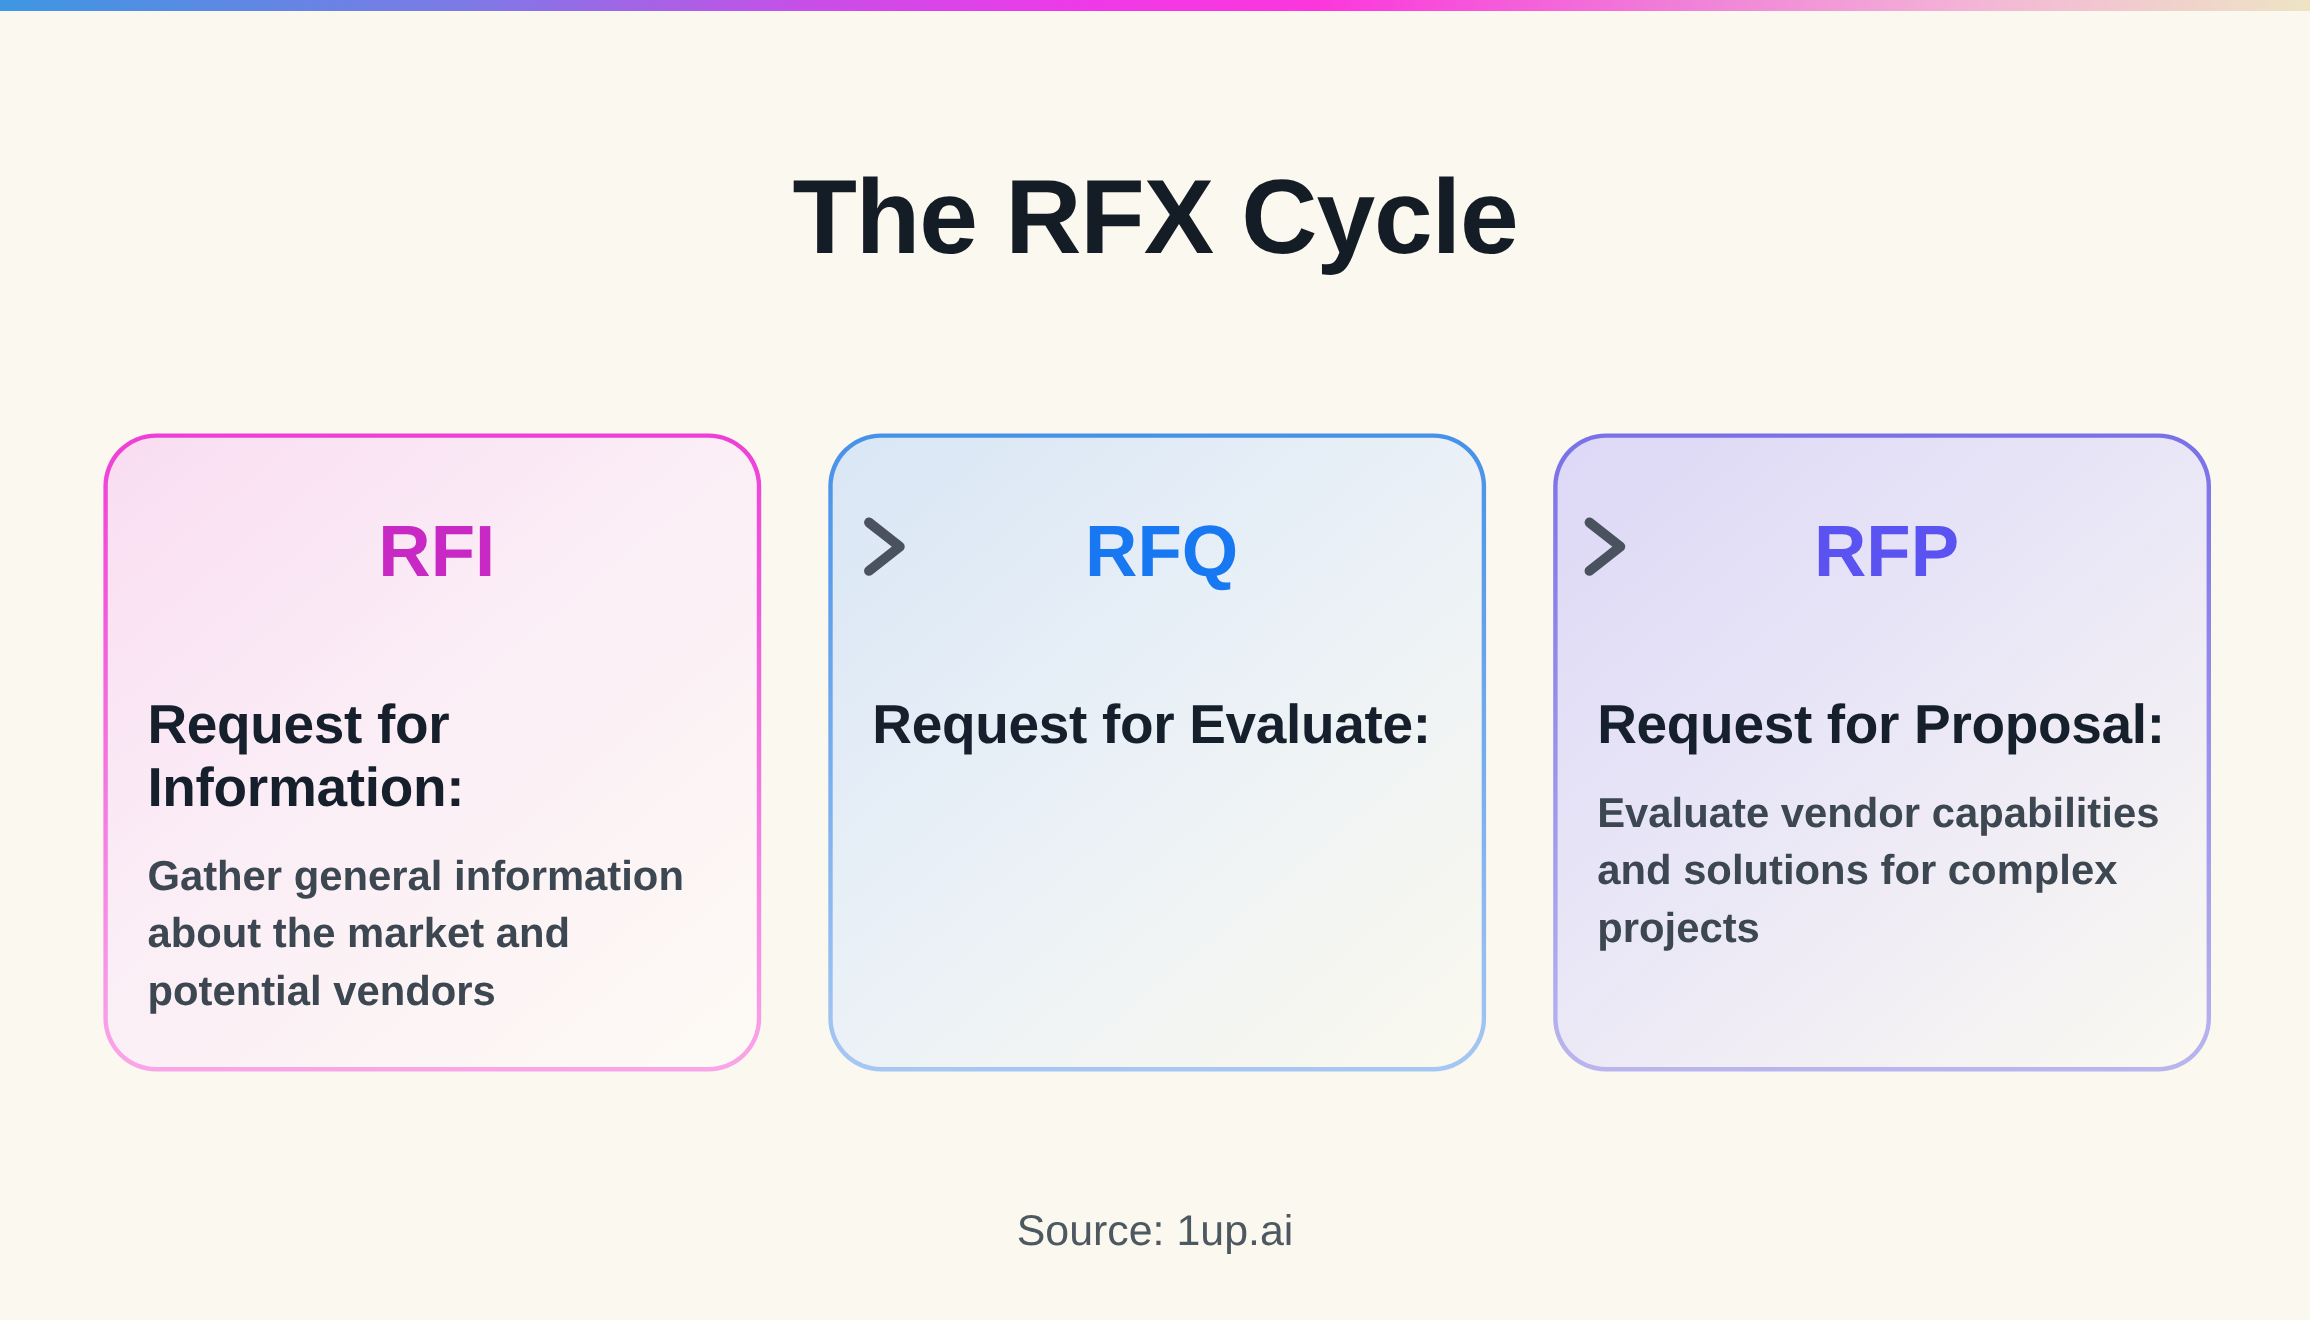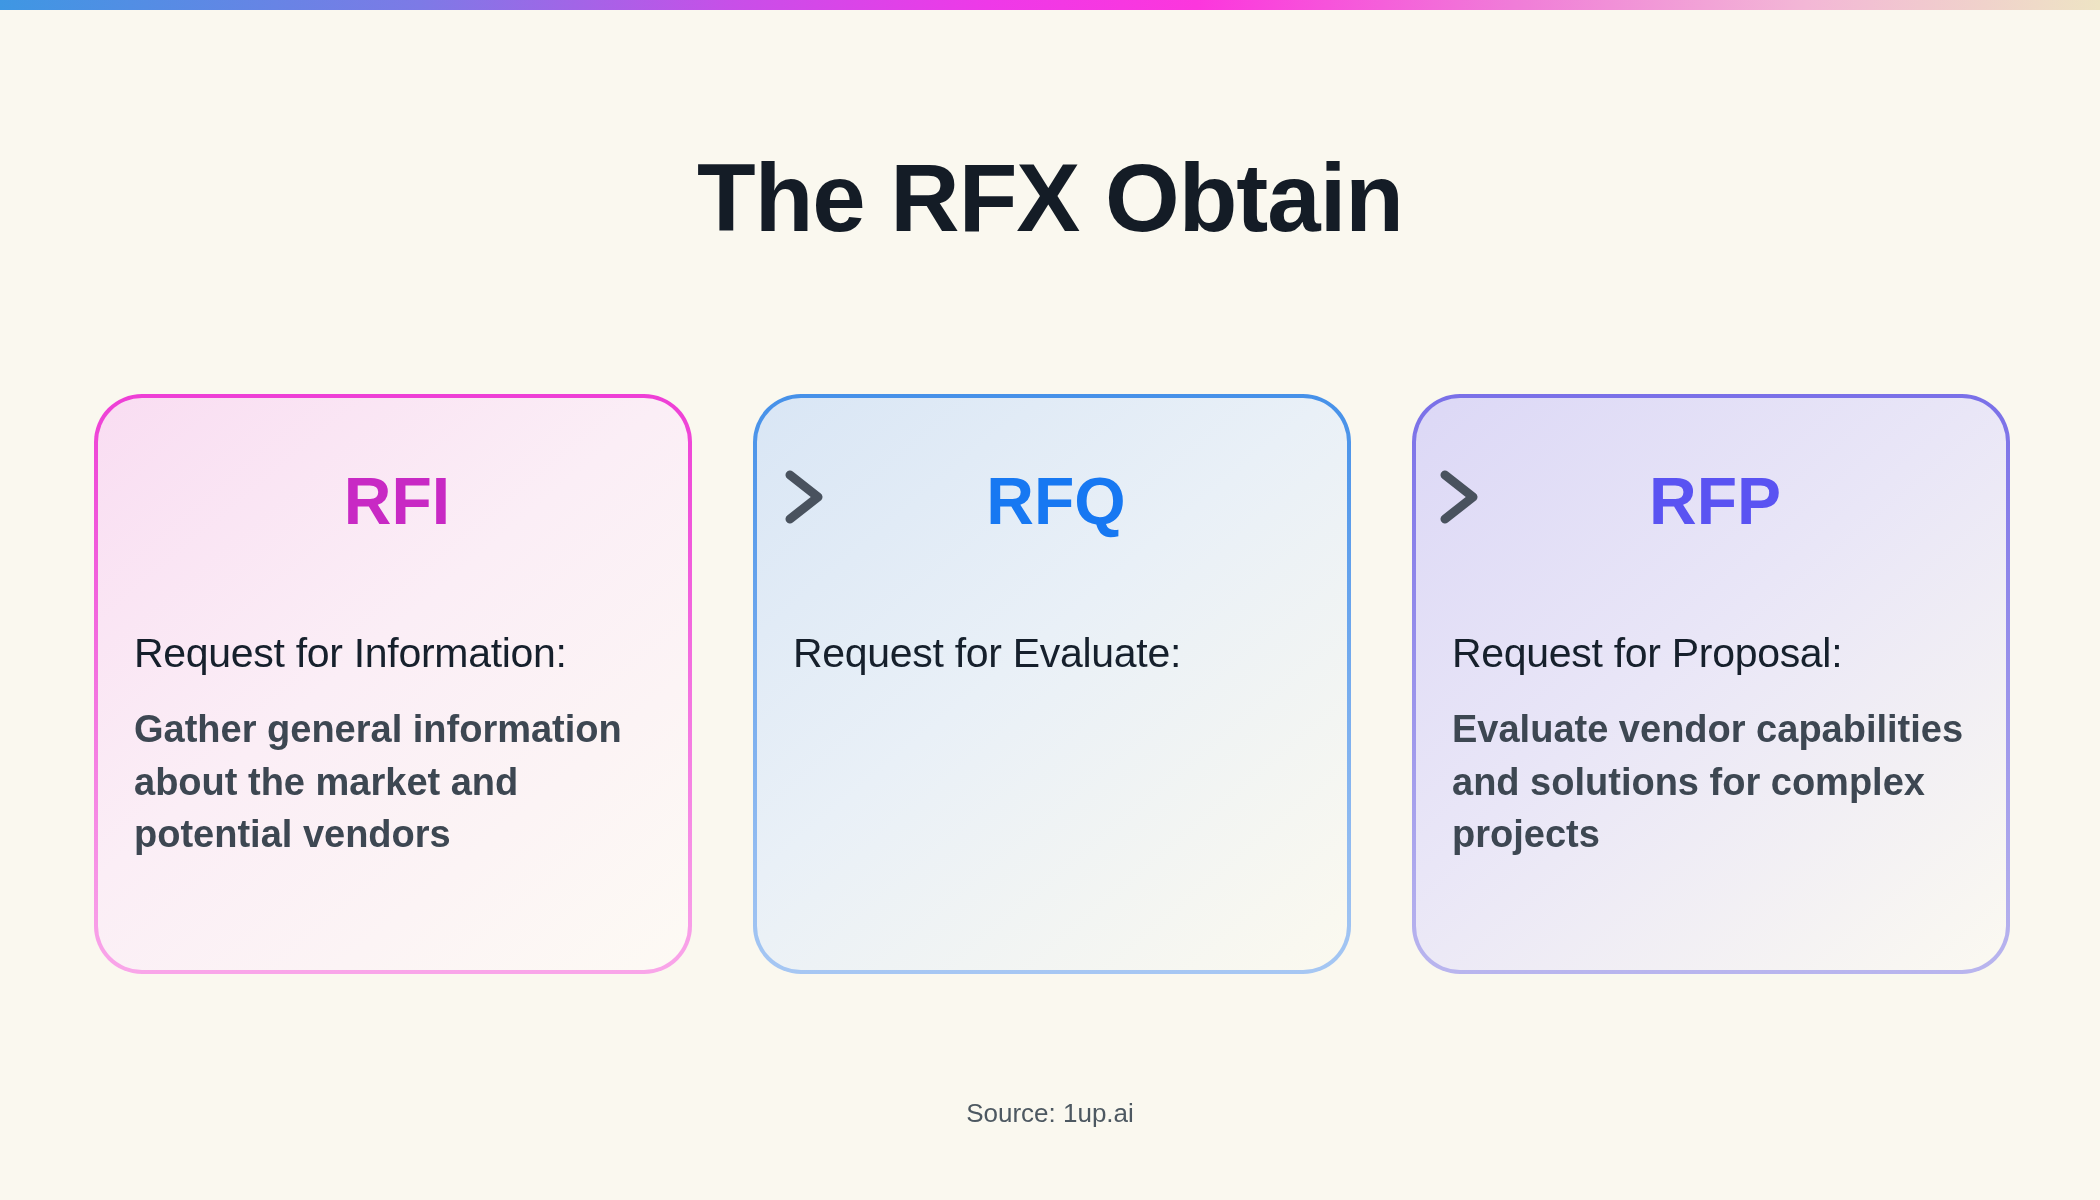--- a/index.html
+++ b/index.html
@@ -59,23 +59,23 @@
   .card-abbr {
     margin: 0;
     text-align: center;
     font-size: 66px;
     line-height: 1;
     font-weight: 700;
     color: var(--abbr-color);
   }
   .card-heading {
     margin: 96px 0 0 0;
-    font-size: 41px;
+    font-size: 50px;
     line-height: 1.15;
-    font-weight: 400;
+    font-weight: 700;
     color: #16202c;
     letter-spacing: -0.3px;
   }
   .card-text {
     margin: 26px 0 0 0;
     font-size: 38px;
     line-height: 1.38;
     font-weight: 700;
     color: #3d4752;
   }
@@ -90,33 +90,33 @@
   .dash-stop-start { stop-color: var(--dash-fade-color); }
   .dash-stop-end   { stop-color: var(--dash-color); }
   .dash-line  { stroke: url(#dashGrad); }
   .arrow-head { stroke: var(--head-color); }
   .source {
     position: absolute;
     top: 1098px;
     left: 0;
     width: 100%;
     text-align: center;
-    font-size: 26px;
+    font-size: 39px;
     font-weight: 400;
     color: #4d5861;
   }
 </style>
 </head>
 <body>
 
 <div class="canvas" style="background: rgb(250, 248, 239);">
 
   <div class="top-bar" style="background: linear-gradient(90deg, rgb(62, 151, 227) 0%, rgb(125, 122, 230) 20%, rgb(200, 79, 232) 35%, rgb(238, 57, 232) 47%, rgb(252, 54, 221) 57%, rgb(240, 124, 216) 72%, rgb(243, 183, 214) 86%, rgb(238, 228, 196) 100%);"></div>
 
-  <h1 class="title" style="color: rgb(20, 28, 38);">The RFX Obtain</h1>
+  <h1 class="title" style="color: rgb(20, 28, 38);">The RFX Cycle</h1>
 
   <div class="cards">
 
     <section class="card" style="--border-from: #ee3fd6; --border-to: #f9a6e9; --bg-from: #f9ddf2; --bg-mid: #fbeef6; --bg-to: #fdfaf4; --abbr-color: #c829c4;">
       <div class="card-inner">
         <div class="card-abbr">RFI</div>
         <h2 class="card-heading">Request for Information:</h2>
         <p class="card-text">Gather general information about the market and potential vendors</p>
       </div>
     </section>

